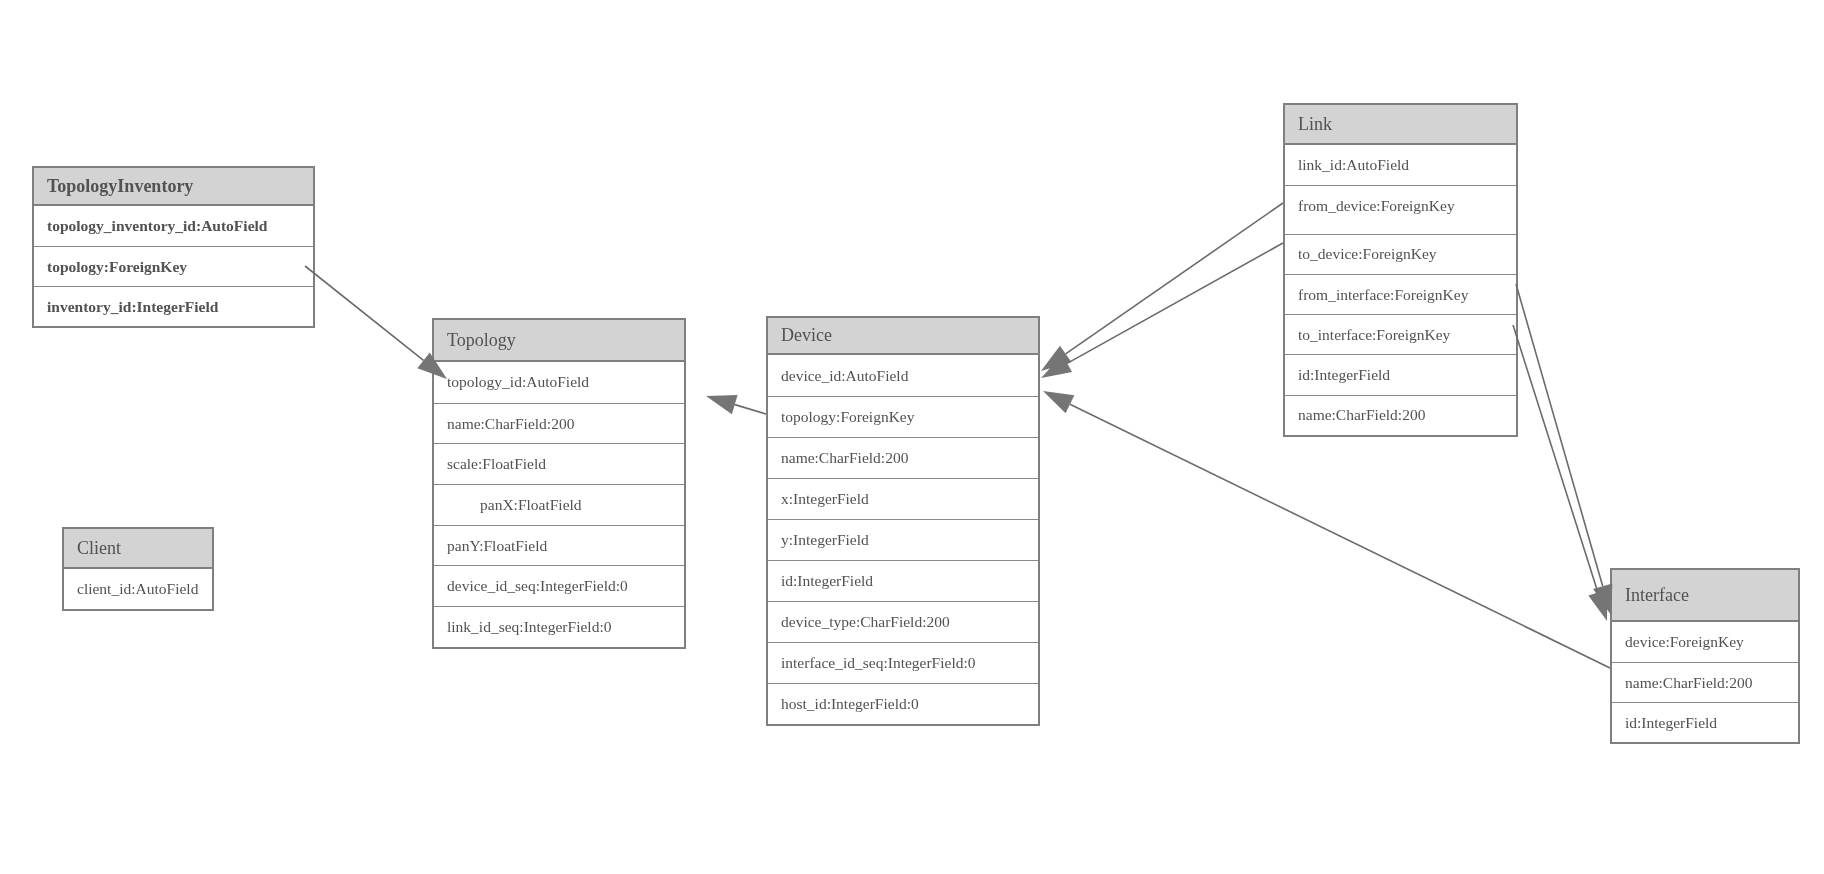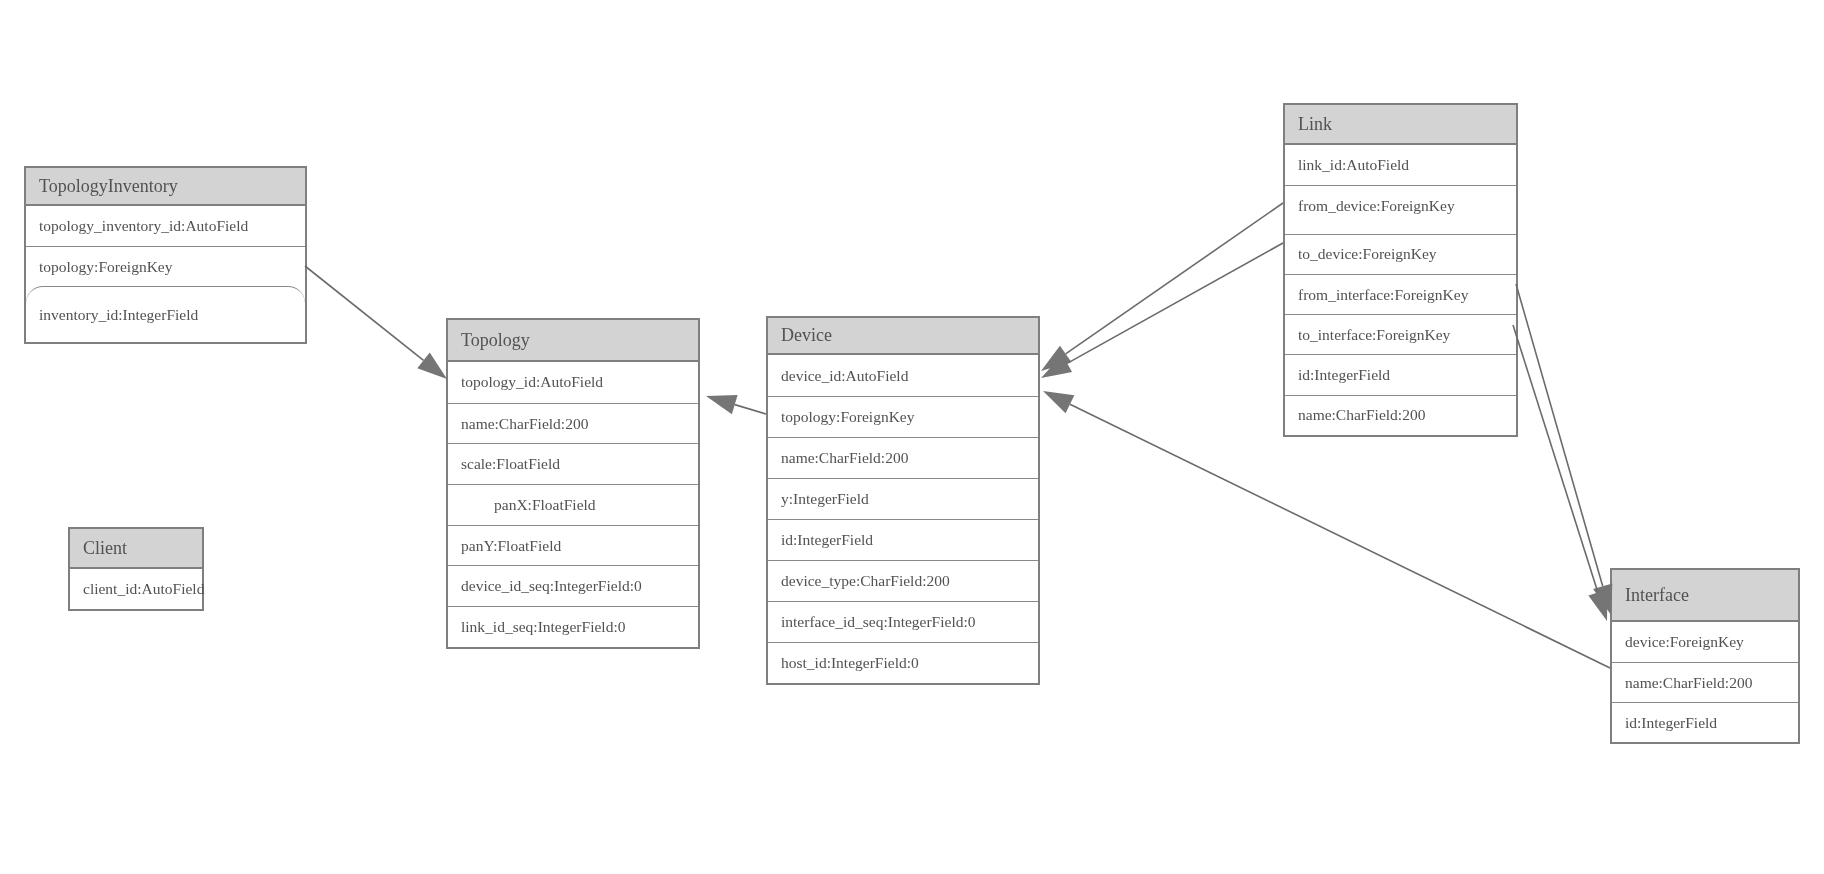--- a/index.html
+++ b/index.html
@@ -74,45 +74,46 @@
       <line x1="1283" y1="243" x2="1067.1991447725038" y2="363.38477461038013" stroke="#6b6b6b" stroke-width="1.6"></line>
       <polygon points="1041,378 1062.3274029759639,354.6517263528789 1072.0708865690438,372.1178228678814" fill="#757575"></polygon>
       <line x1="1610" y1="668" x2="1069.9552814112187" y2="404.1686295430469" stroke="#6b6b6b" stroke-width="1.6"></line>
       <polygon points="1043,391 1074.3448245922343,395.18353573930733 1065.5657382302031,413.1537233467865" fill="#757575"></polygon>
       <line x1="1516" y1="284" x2="1602.723853877548" y2="586.1641645628252" stroke="#6b6b6b" stroke-width="1.6"></line>
       <polygon points="1611,615 1593.111908731823,588.922879936976 1612.335799023273,583.4054491886745" fill="#757575"></polygon>
       <line x1="1513" y1="325" x2="1597.9198402433208" y2="592.4071565108823" stroke="#6b6b6b" stroke-width="1.6"></line>
       <polygon points="1607,621 1588.388892413615,595.4338764297754 1607.4507880730266,589.3804365919891" fill="#757575"></polygon>
     </svg>
 
-<div class="entity" style="left: 24px; top: 166px; width: 283px;">
+<div class="entity" style="left: 32px; top: 166px; width: 283px; font-weight: bold;">
       <div class="entity-header" style="height: 38px;">TopologyInventory</div>
       <div class="entity-row" style="height: 40px;">topology_inventory_id:AutoField</div>
       <div class="entity-row" style="height: 40px;">topology:ForeignKey</div>
-      <div class="entity-row" style="height: 56px; border-radius: 17px;">inventory_id:IntegerField</div>
+      <div class="entity-row" style="height: 40px;">inventory_id:IntegerField</div>
     </div>
-    <div class="entity" style="left: 446px; top: 318px; width: 254px;">
+    <div class="entity" style="left: 432px; top: 318px; width: 254px;">
       <div class="entity-header" style="height: 42px;">Topology</div>
       <div class="entity-row" style="height: 40.7px;">topology_id:AutoField</div>
       <div class="entity-row" style="height: 40.7px;">name:CharField:200</div>
       <div class="entity-row" style="height: 40.7px;">scale:FloatField</div>
       <div class="entity-row" style="height: 40.7px; padding-left: 46px;">panX:FloatField</div>
       <div class="entity-row" style="height: 40.7px;">panY:FloatField</div>
       <div class="entity-row" style="height: 40.7px;">device_id_seq:IntegerField:0</div>
       <div class="entity-row" style="height: 40.7px;">link_id_seq:IntegerField:0</div>
     </div>
-    <div class="entity" style="left: 68px; top: 527px; width: 136px;">
+    <div class="entity" style="left: 62px; top: 527px; width: 152px;">
       <div class="entity-header" style="height: 40px;">Client</div>
       <div class="entity-row" style="height: 40px;">client_id:AutoField</div>
     </div>
     <div class="entity" style="left: 766px; top: 316px; width: 274px;">
       <div class="entity-header" style="height: 37px;">Device</div>
       <div class="entity-row" style="height: 41px;">device_id:AutoField</div>
       <div class="entity-row" style="height: 41px;">topology:ForeignKey</div>
       <div class="entity-row" style="height: 41px;">name:CharField:200</div>
+      <div class="entity-row" style="height: 41px;">x:IntegerField</div>
       <div class="entity-row" style="height: 41px;">y:IntegerField</div>
       <div class="entity-row" style="height: 41px;">id:IntegerField</div>
       <div class="entity-row" style="height: 41px;">device_type:CharField:200</div>
       <div class="entity-row" style="height: 41px;">interface_id_seq:IntegerField:0</div>
       <div class="entity-row" style="height: 41px;">host_id:IntegerField:0</div>
     </div>
     <div class="entity" style="left: 1283px; top: 103px; width: 235px;">
       <div class="entity-header" style="height: 40px;">Link</div>
       <div class="entity-row" style="height: 40.3px;">link_id:AutoField</div>
       <div class="entity-row" style="height: 40.3px;">from_device:ForeignKey</div>

